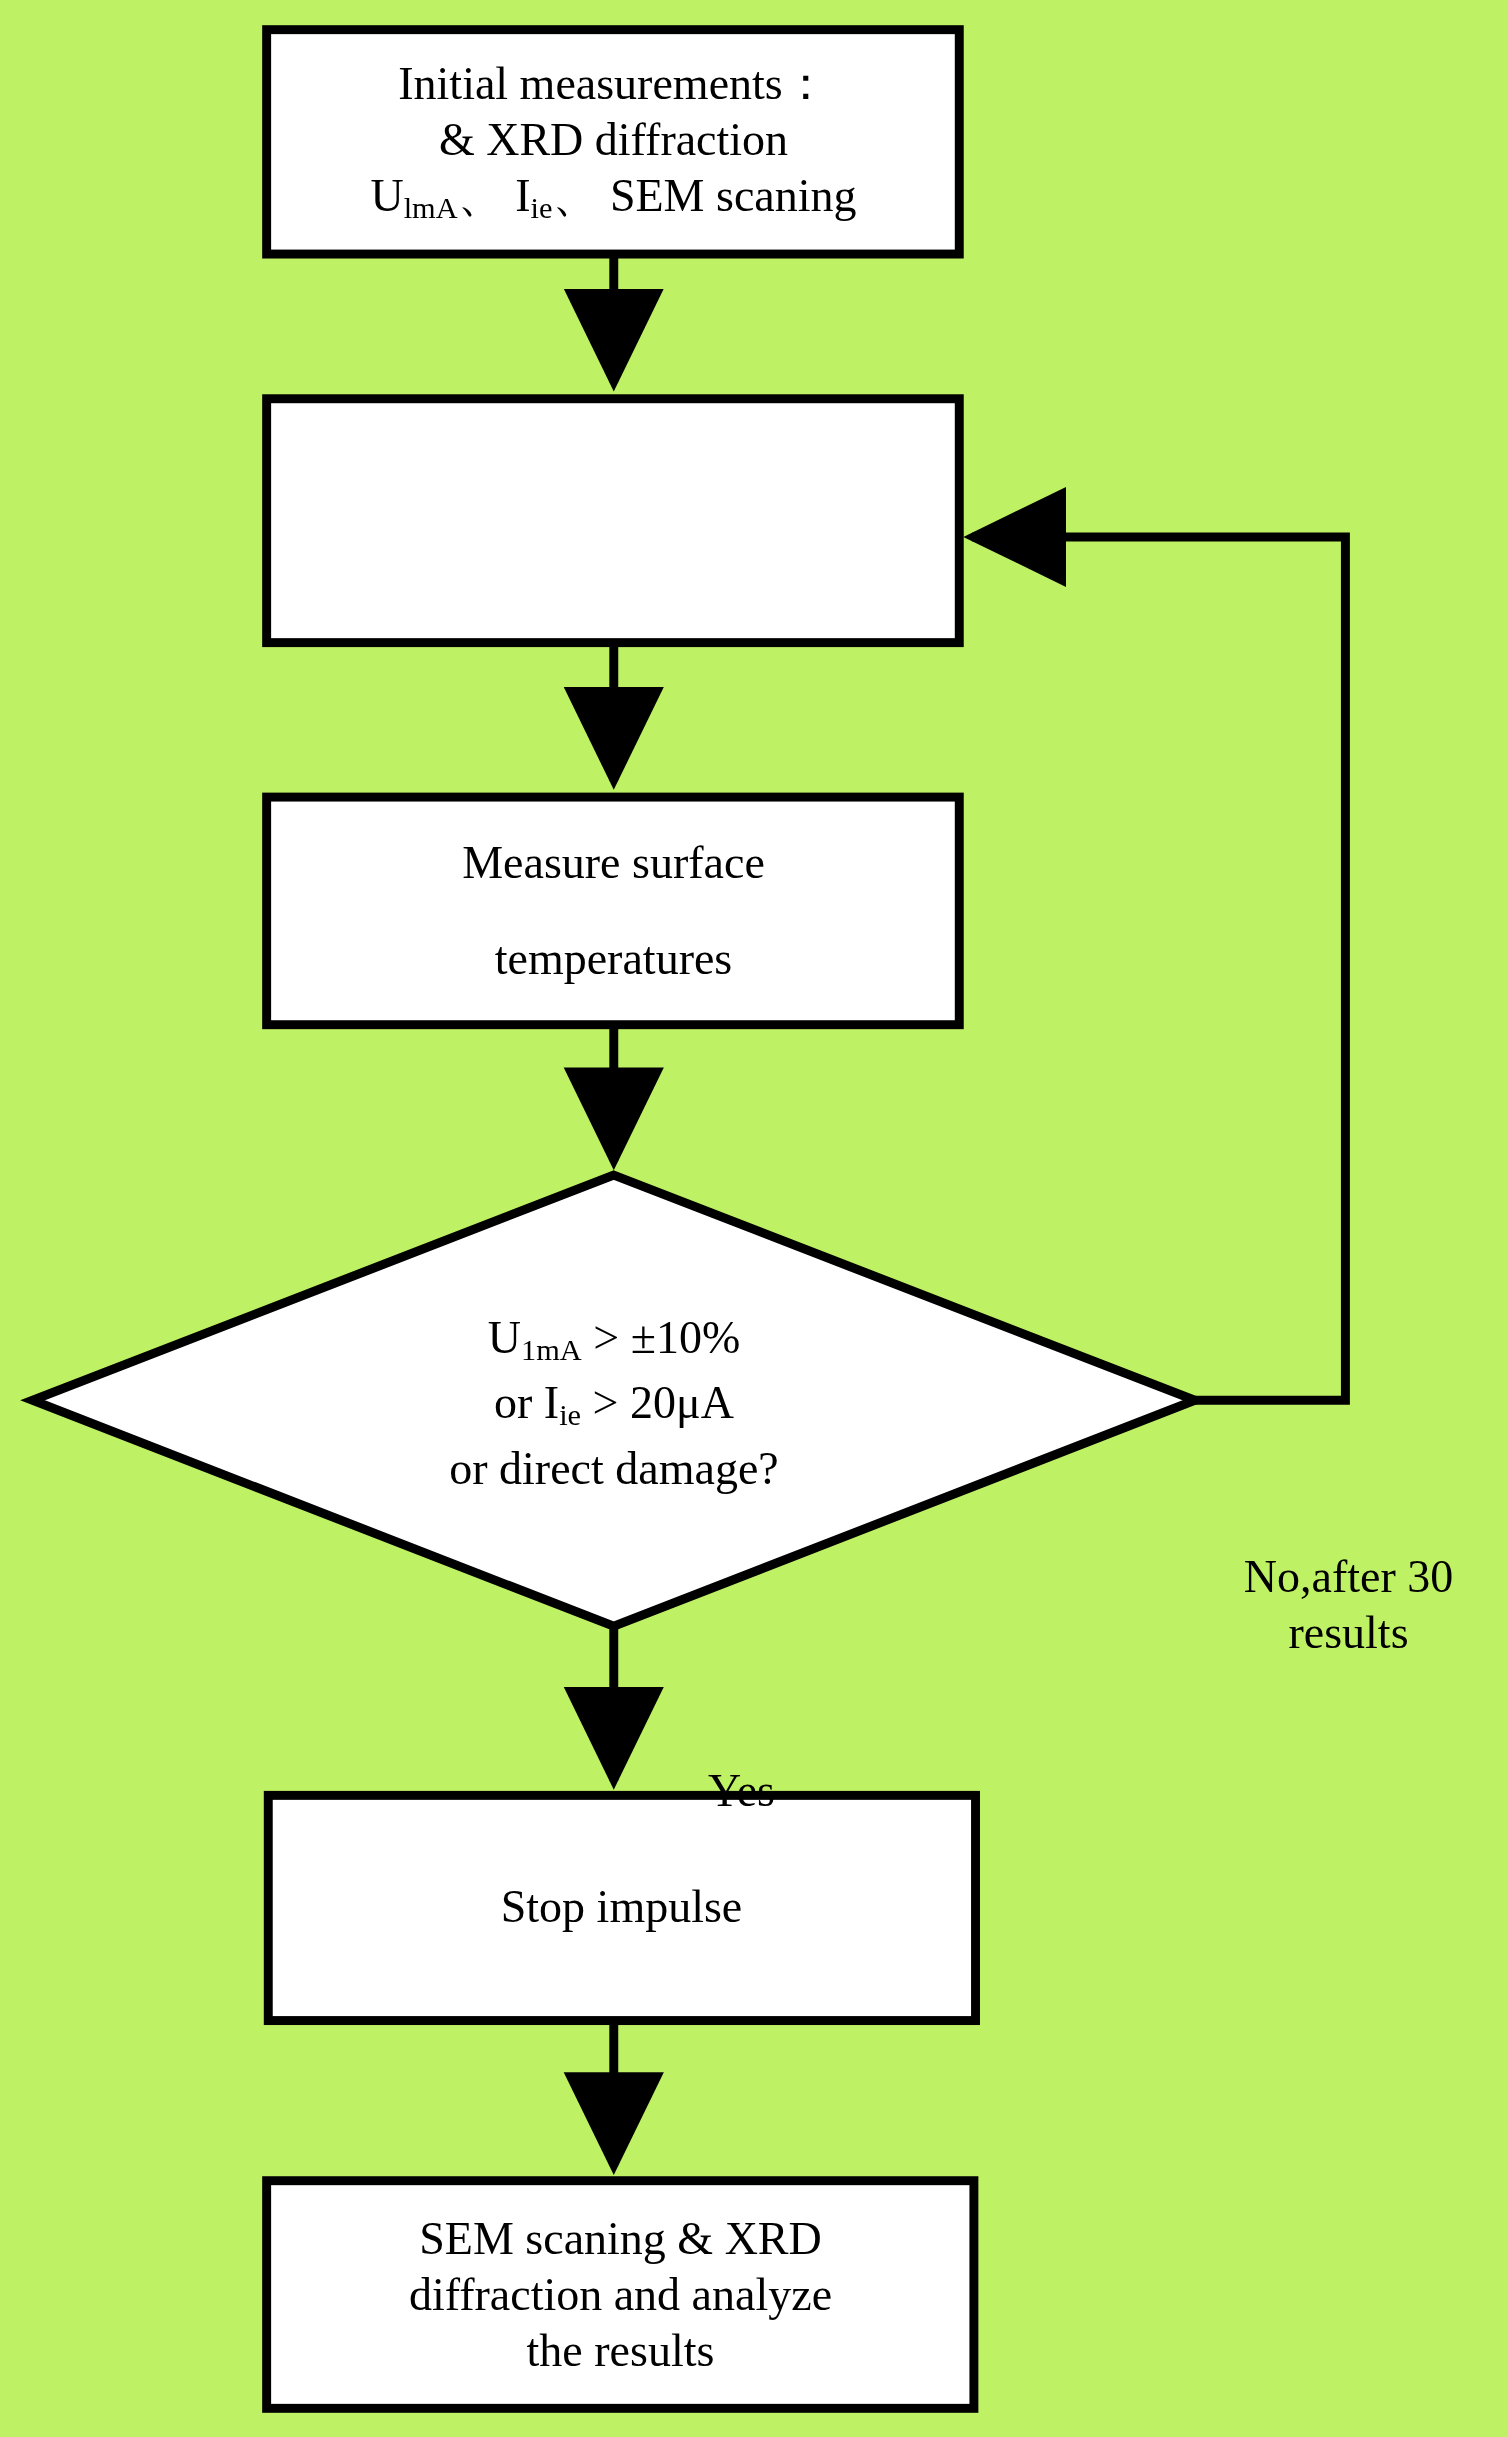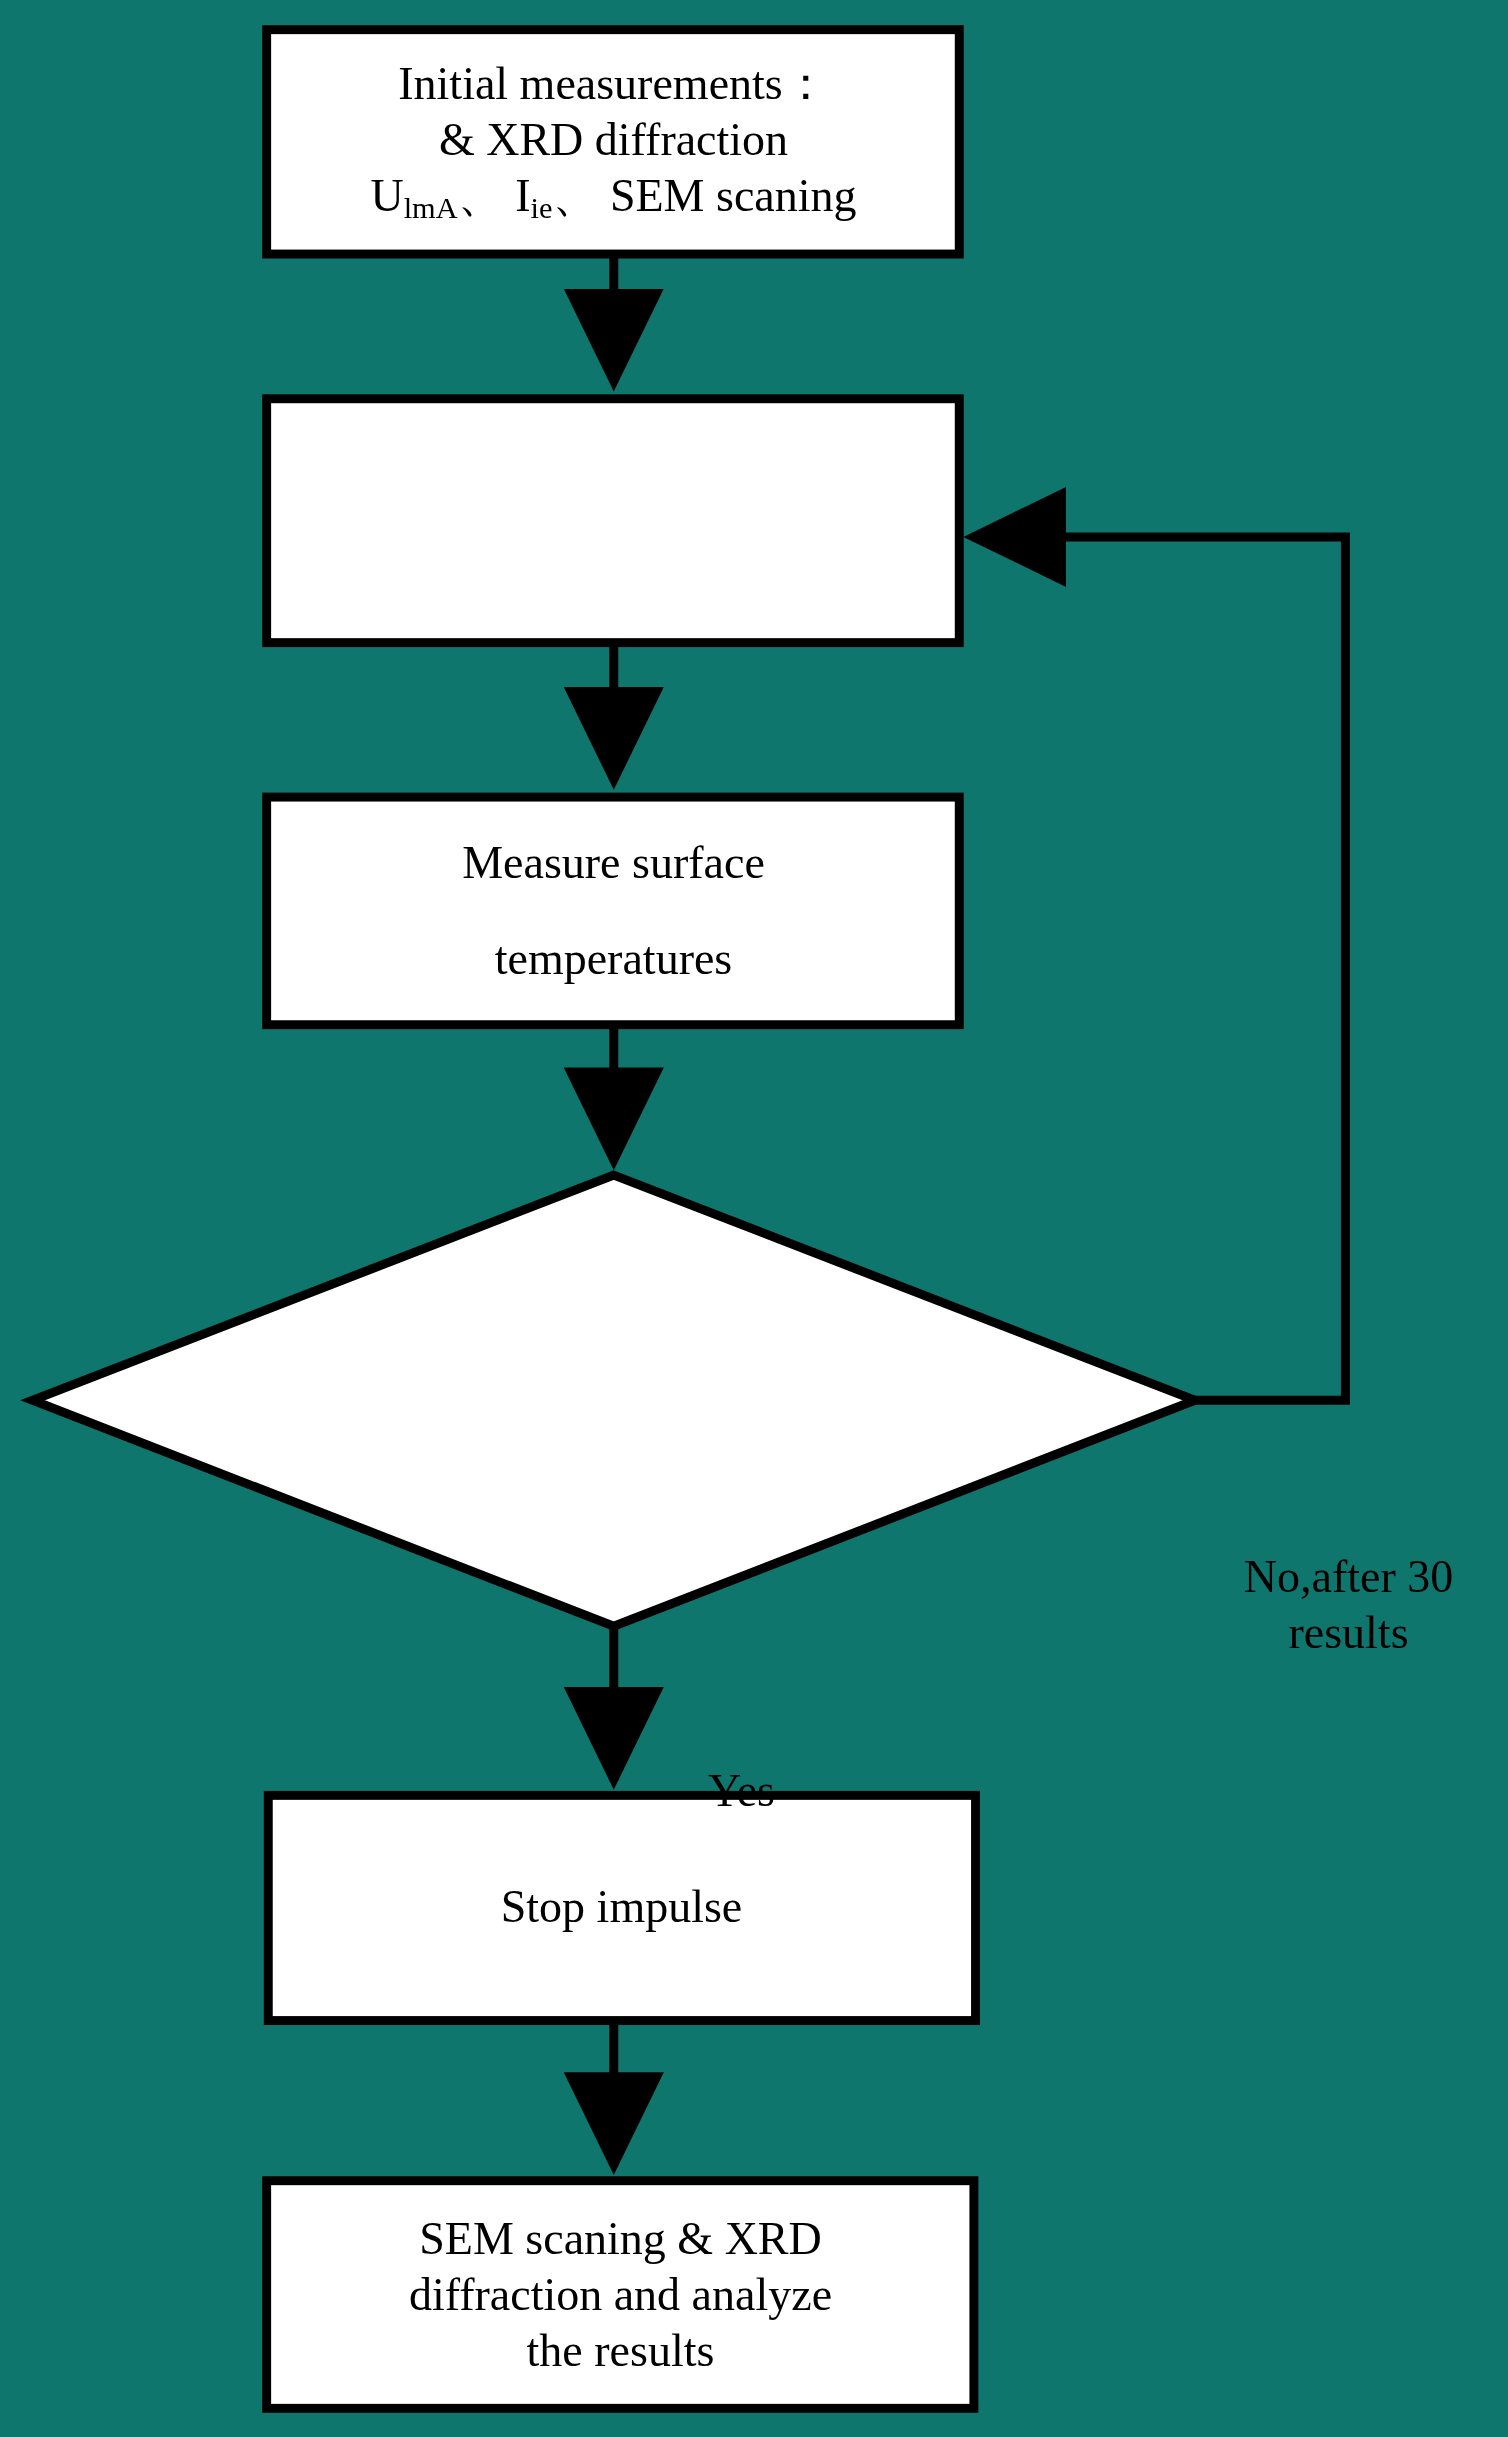--- a/index.html
+++ b/index.html
@@ -5,21 +5,21 @@
 <style>
   html, body {
     margin: 0;
     padding: 0;
     background: #ffffff;
   }
   #canvas {
     position: relative;
     width: 1508px;
     height: 2438px;
-    background: #0f766e;
+    background: #bef264;
     overflow: hidden;
     font-family: "Liberation Serif", "DejaVu Serif", serif;
   }
   #flow-svg {
     position: absolute;
     left: 0;
     top: 0;
     width: 1508px;
     height: 2438px;
   }
@@ -102,20 +102,25 @@
     <span class="ln">&amp; XRD diffraction</span>
     <span class="ln"><span>U</span><sub>lmA</sub><span>、 I</span><sub>ie</sub><span>、 SEM scaning</span></span>
   </div>
 
 
   <div class="node-text" id="txt-measure">
     <span class="ln">Measure surface</span>
     <span class="ln">temperatures</span>
   </div>
 
+  <div class="node-text" id="txt-decision">
+    <span class="ln"><span>U</span><sub>1mA</sub><span> &gt; ±10%</span></span>
+    <span class="ln"><span>or I</span><sub>ie</sub><span> &gt; 20μA</span></span>
+    <span class="ln">or direct damage?</span>
+  </div>
 
   <div class="node-text" id="txt-final">
     <span class="ln">SEM scaning &amp; XRD</span>
     <span class="ln">diffraction and analyze</span>
     <span class="ln">the results</span>
   </div>
 
   <div class="node-text" id="txt-stop">
     <span class="ln">Stop impulse</span>
   </div>

